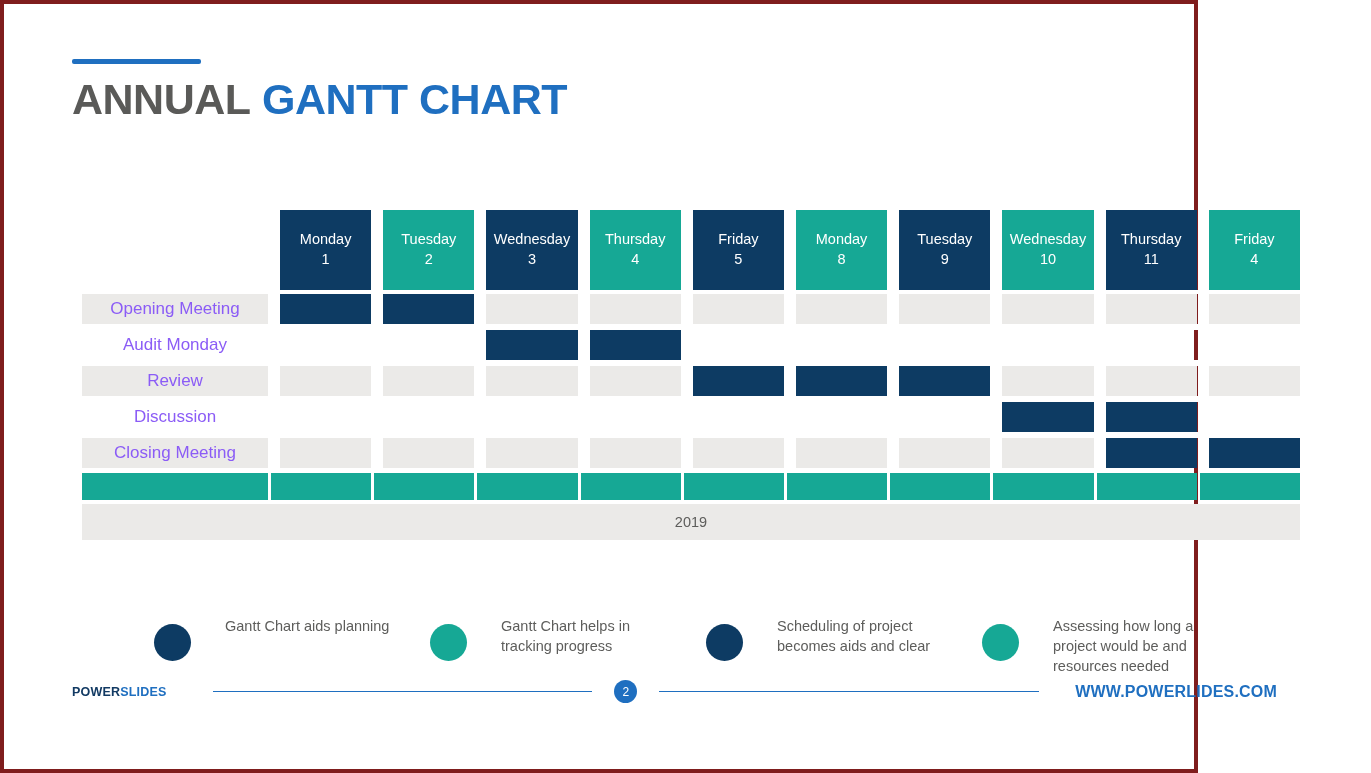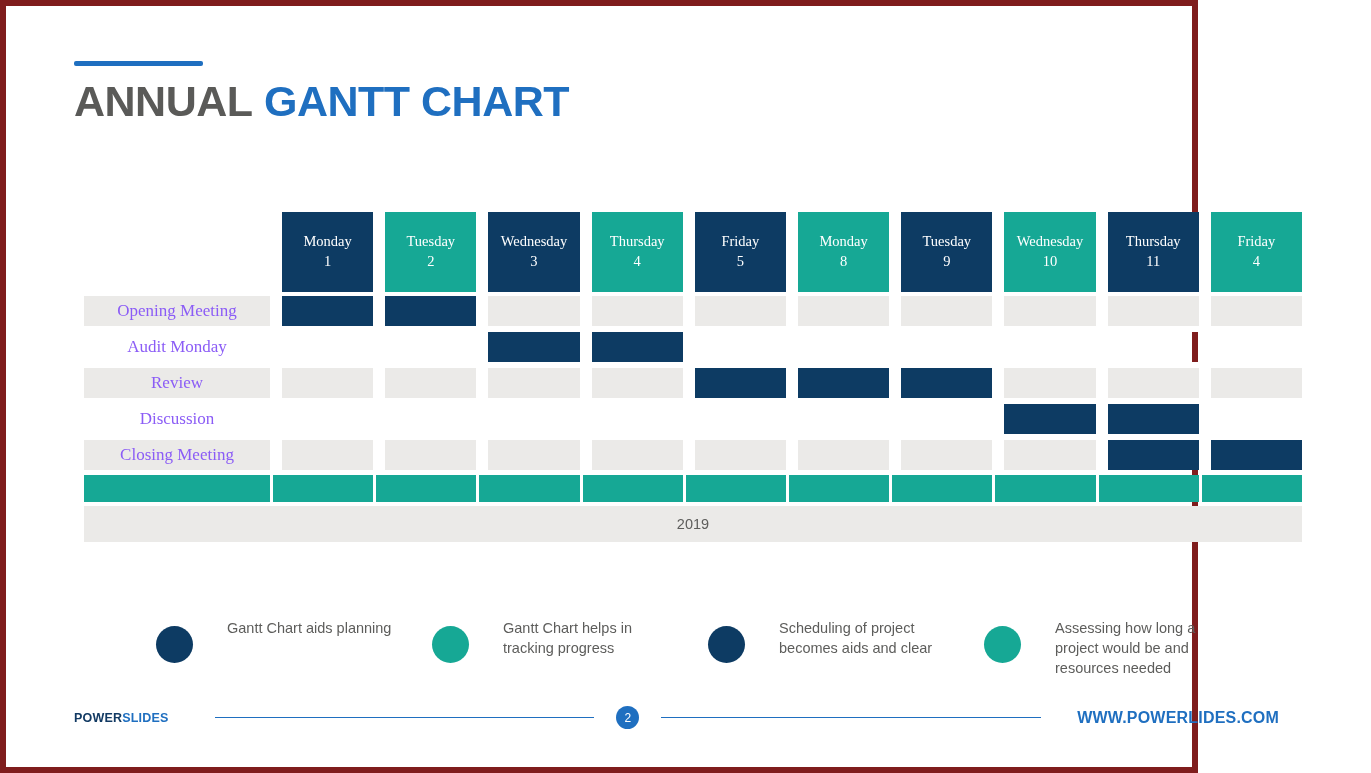--- a/index.html
+++ b/index.html
@@ -12,21 +12,21 @@
     height: 773px;
     font-family: "Liberation Sans", sans-serif;
     overflow: hidden;
   }
 
   .slide {
     position: relative;
     width: 1198px;
     height: 773px;
     box-sizing: border-box;
-    border: 6px solid #7f1d1d;
+    border: 4px solid #7f1d1d;
     background: #ffffff;
   }
 
   
   .title-block {
     position: absolute;
     left: 68px;
     top: 55px;
   }
   .title-rule {
@@ -50,21 +50,20 @@
   .gantt {
     position: absolute;
     left: 78px;
     top: 206px;
     width: 1218px;
   }
   .grid {
     display: grid;
     grid-template-columns: 186px repeat(10, 1fr);
     column-gap: 12px;
-    font-family: Liberation Serif, serif;
   }
 
   .hdr-spacer { background: #ffffff; }
 
   .day-head {
     height: 80px;
     display: flex;
     flex-direction: column;
     align-items: center;
     justify-content: center;
@@ -149,21 +148,21 @@
     font-size: 14.5px;
     line-height: 1.38;
     color: #5d5d5b;
     max-width: 180px;
   }
 
   
   .footer {
     position: absolute;
     left: 68px;
-    top: 700px;
+    top: 676px;
     width: 1205px;
     display: flex;
     align-items: center;
   }
   .brand {
     font-size: 12.5px;
     font-weight: bold;
     letter-spacing: 0.2px;
     white-space: nowrap;
   }

